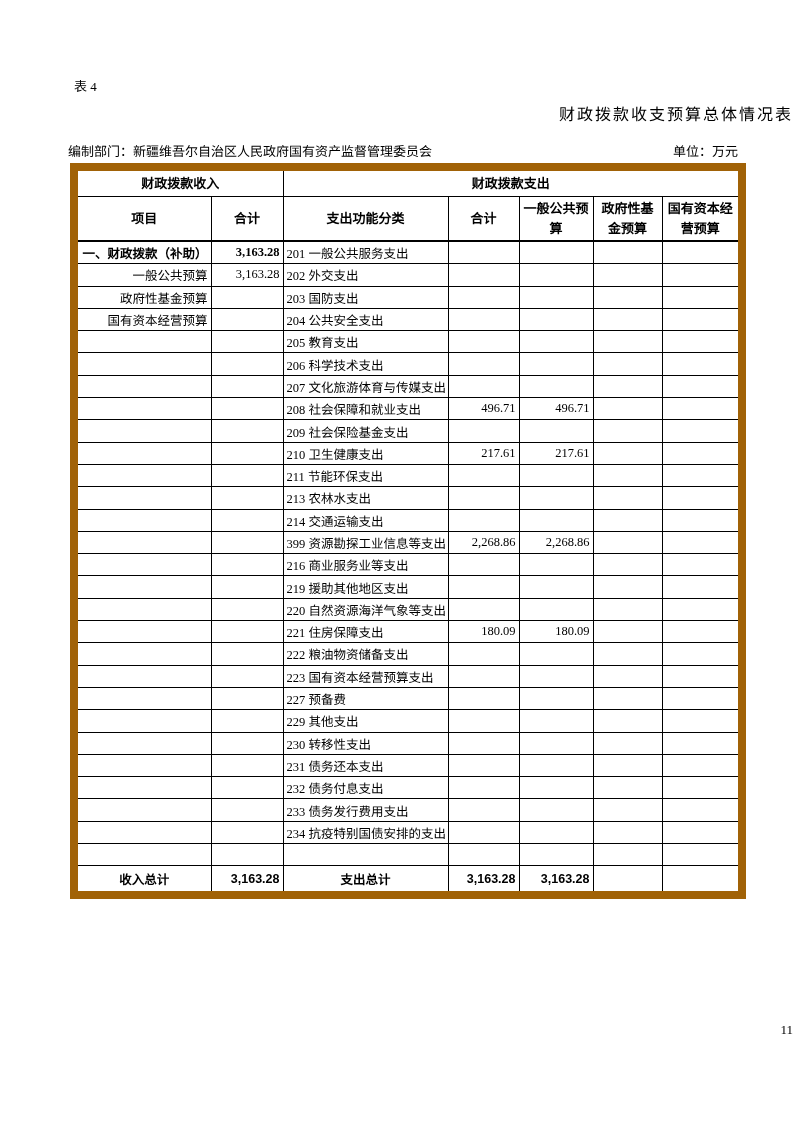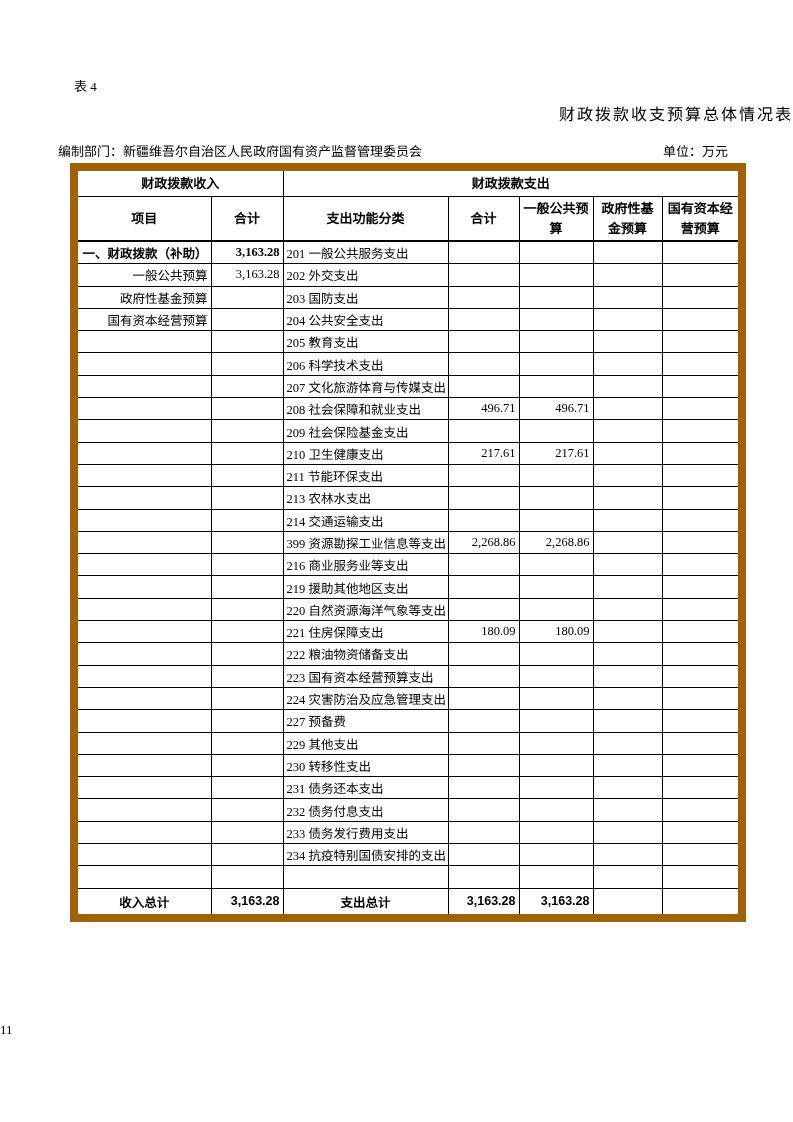--- a/index.html
+++ b/index.html
@@ -17,21 +17,21 @@
     font-size:13px;
     text-align:center;
   }
   .doc-title{
     position:absolute;left:0;right:0;top:101px;margin:0;
     text-align:right;
     font-size:16px;font-weight:400;letter-spacing:2px;
     font-family:"Liberation Sans","DejaVu Sans",sans-serif;
   }
   .meta-row{
-    position:absolute;left:58px;top:141px;width:670px;
+    position:absolute;left:68px;top:141px;width:670px;
     display:flex;justify-content:space-between;
     font-size:13px;
   }
   table.budget-table{
     position:absolute;left:70px;top:163px;
     width:668px;
     border-collapse:collapse;
     table-layout:fixed;
     border:8px solid #a16207;
   }
@@ -64,21 +64,21 @@
   .c-num.cell-bold{font-weight:700;}
   .c-func{text-align:left;padding-left:3px;}
   .total-row td{
     height:25px;font-weight:700;
     font-family:"Liberation Sans","DejaVu Sans",sans-serif;
   }
   .total-row .c-label{text-align:center;}
   .total-row .c-num{font-weight:700;}
   .page-number{
     position:absolute;left:0;right:0;top:1022px;
-    text-align:left;
+    text-align:right;
     font-size:13px;
   }
 </style>
 </head>
 <body>
 
 <div class="page">
 
   <div class="table-label">表 4</div>
 
@@ -311,29 +311,20 @@
         <tr class="data-row">
           <td class="c-item"></td>
           <td class="c-num"></td>
           <td class="c-func">223 国有资本经营预算支出</td>
           <td class="c-num"></td>
           <td class="c-num"></td>
           <td class="c-num"></td>
           <td class="c-num"></td>
         </tr>
 
-        <tr class="data-row">
-          <td class="c-item"></td>
-          <td class="c-num"></td>
-          <td class="c-func">224 灾害防治及应急管理支出</td>
-          <td class="c-num"></td>
-          <td class="c-num"></td>
-          <td class="c-num"></td>
-          <td class="c-num"></td>
-        </tr>
 
         <tr class="data-row">
           <td class="c-item"></td>
           <td class="c-num"></td>
           <td class="c-func">227 预备费</td>
           <td class="c-num"></td>
           <td class="c-num"></td>
           <td class="c-num"></td>
           <td class="c-num"></td>
         </tr>

